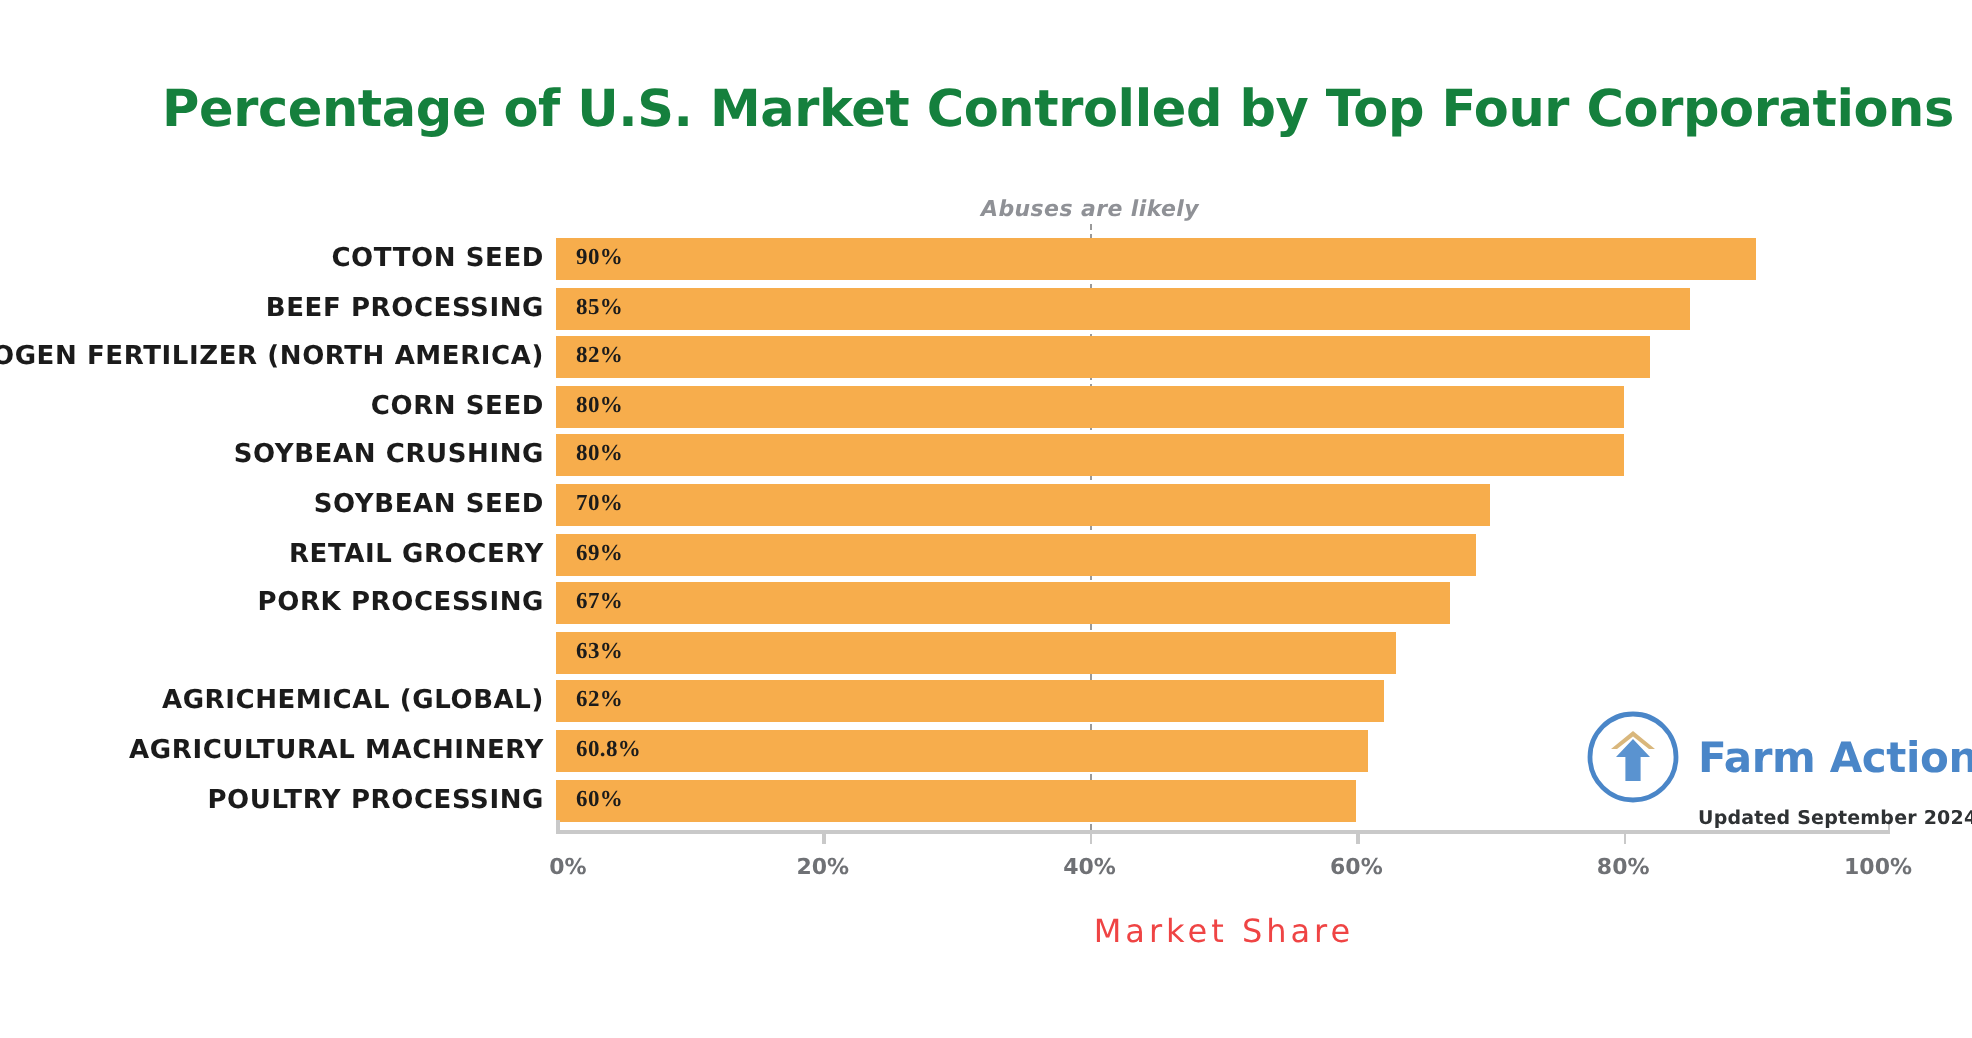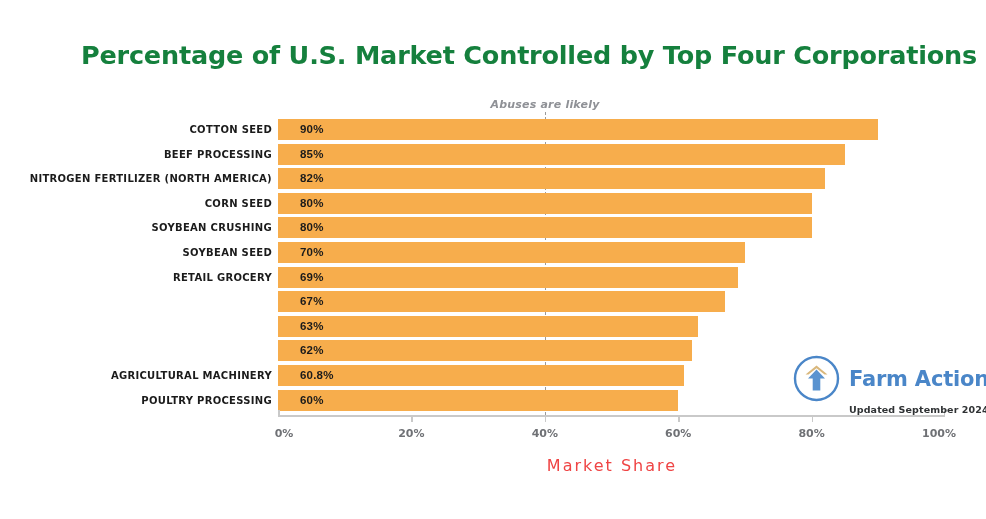--- a/index.html
+++ b/index.html
@@ -75,42 +75,42 @@
     height: 24.6px;
   }
 
   .cat-label {
     position: absolute;
     right: 714px;  
     top: 0;
     height: 21px;
     line-height: 21px;
     font-family: "DejaVu Sans", sans-serif;
-    font-size: 10px;
+    font-size: 13px;
     font-weight: bold;
     color: #1b1b1b;
     letter-spacing: 0.3px;
     white-space: nowrap;
   }
 
   .bar {
     position: absolute;
     left: 278px;
     top: 0;
     height: 21px;
     background: #f7ad4c;
   }
 
   .bar-value {
     position: absolute;
-    left: 300px;
+    left: 288px;
     top: 0;
     height: 21px;
     line-height: 21px;
-    font-family: Liberation Sans, sans-serif;
+    font-family: Liberation Serif, serif;
     font-size: 11.5px;
     font-weight: bold;
     color: #1b1b1b;
     letter-spacing: 0.2px;
     white-space: nowrap;
   }
 
   
   .axis {
     position: absolute;
@@ -245,30 +245,32 @@
       <div class="bar-value">70%</div>
     </div>
 
     <div class="row">
       <div class="cat-label">RETAIL GROCERY</div>
       <div class="bar" style="width:460.2px"></div>
       <div class="bar-value">69%</div>
     </div>
 
     <div class="row">
+      <div class="cat-label">PORK PROCESSING</div>
       <div class="bar" style="width:446.9px"></div>
       <div class="bar-value">67%</div>
     </div>
 
     <div class="row">
       <div class="bar" style="width:420.2px"></div>
       <div class="bar-value">63%</div>
     </div>
 
     <div class="row">
+      <div class="cat-label">AGRICHEMICAL (GLOBAL)</div>
       <div class="bar" style="width:413.5px"></div>
       <div class="bar-value">62%</div>
     </div>
 
     <div class="row">
       <div class="cat-label">AGRICULTURAL MACHINERY</div>
       <div class="bar" style="width:405.6px"></div>
       <div class="bar-value">60.8%</div>
     </div>
 

